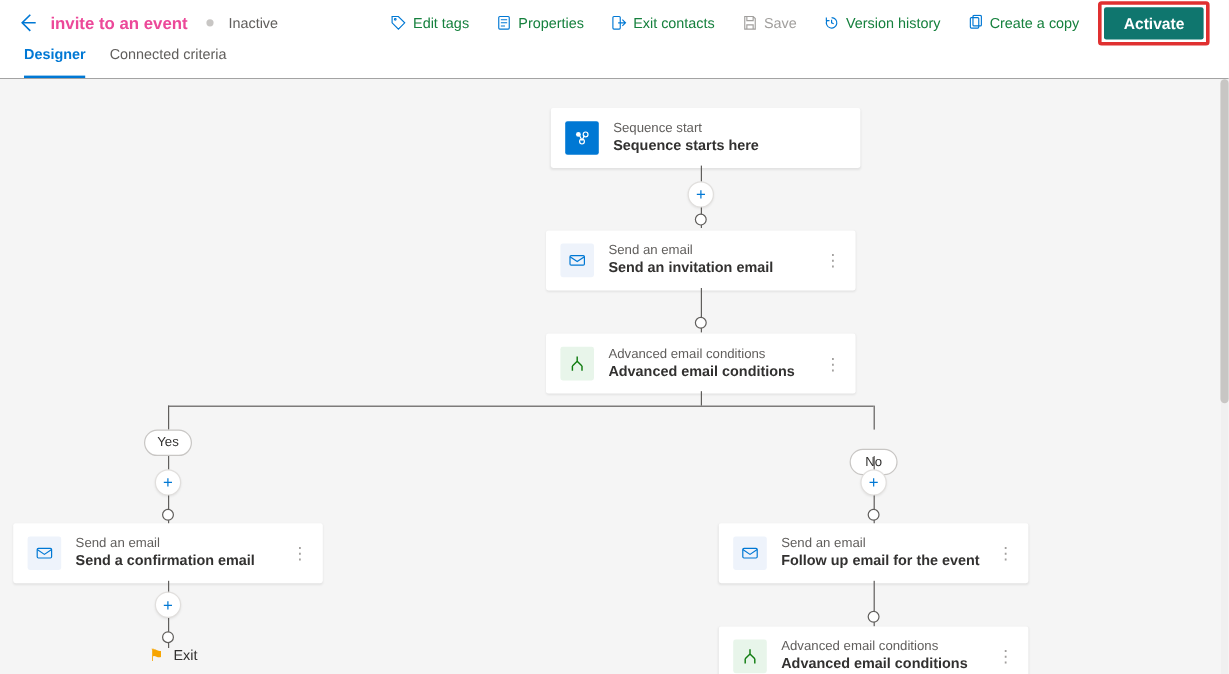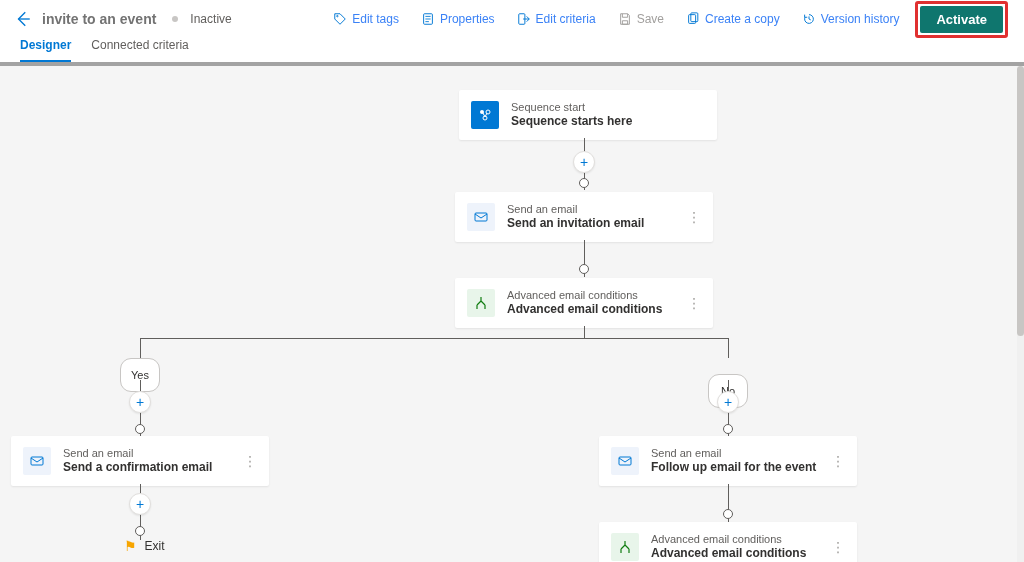--- a/index.html
+++ b/index.html
@@ -1,30 +1,30 @@
 <!DOCTYPE html>
 <html><head>
 <meta charset="utf-8">
 <style>
   * { box-sizing: border-box; margin: 0; padding: 0; }
   body { font-family: "Segoe UI", -apple-system, sans-serif; font-size: 12px; color: #323130; background: #fff; width: 1024px; height: 562px; overflow: hidden; position: relative; }
 
   .header { height: 38px; display: flex; align-items: center; padding: 0 16px 0 14px; gap: 10px; border-bottom: 0px solid #eee; }
   .back-btn { width: 18px; height: 18px; display: flex; align-items: center; justify-content: center; cursor: pointer; color: #0078d4; }
-  .title { font-size: 14px; font-weight: 600; color: #737373; }
+  .title { font-size: 14px; font-weight: 600; color: #ec4899; }
   .status-dot { width: 6px; height: 6px; border-radius: 50%; background: #c8c6c4; margin-left: 6px; }
   .status-text { font-size: 12px; color: #605e5c; margin-left: 2px; }
   .spacer { flex: 1; }
-  .cmd-btn { display: flex; align-items: center; gap: 5px; font-size: 12px; color: #3b82f6; padding: 4px 6px; cursor: pointer; border-radius: 2px; }
+  .cmd-btn { display: flex; align-items: center; gap: 5px; font-size: 12px; color: #15803d; padding: 4px 6px; cursor: pointer; border-radius: 2px; }
   .cmd-btn.disabled { color: #a19f9d; }
   .cmd-btn svg { width: 14px; height: 14px; }
   .activate-wrap { border: 3px solid #e03030; border-radius: 3px; padding: 2px; }
   .activate-btn { background: #0f766e; color: #fff; font-size: 13px; font-weight: 700; padding: 6px 16px; border-radius: 2px; cursor: pointer; }
 
-  .tabs { display: flex; gap: 20px; padding: 0 20px; height: 28px; border-bottom: 4px solid #a3a3a3; }
+  .tabs { display: flex; gap: 20px; padding: 0 20px; height: 28px; border-bottom: 1px solid #a3a3a3; }
   .tab { font-size: 12px; color: #605e5c; height: 100%; display: flex; align-items: flex-start; cursor: pointer; position: relative; }
   .tab.active { color: #0078d4; font-weight: 600; }
   .tab.active::after { content: ""; position: absolute; left: 0; right: 0; bottom: 0px; height: 2px; background: #0078d4; }
 
   .canvas { position: absolute; top: 66px; left: 0; right: 7px; bottom: 0; background: #f5f5f5; overflow: hidden; }
   .scroll-track { position: absolute; top: 66px; right: 0; width: 7px; bottom: 0; background: #f0f0f0; }
   .scroll-thumb { position: absolute; right: 0; width: 7px; background: #c8c6c4; border-radius: 4px; }
 
   .node { position: absolute; background: #fff; border-radius: 2px; box-shadow: 0 1px 2px rgba(0,0,0,0.08); display: flex; align-items: center; padding: 10px 12px; gap: 12px; }
   .node .icon-box { width: 28px; height: 28px; border-radius: 2px; display: flex; align-items: center; justify-content: center; flex-shrink: 0; }
@@ -32,21 +32,21 @@
   .icon-email { background: #eef3fb; color: #0078d4; }
   .icon-cond { background: #e8f5ea; color: #107c10; }
   .node-text { flex: 1; }
   .node-label { font-size: 11px; color: #605e5c; line-height: 1.3; }
   .node-title { font-size: 12px; font-weight: 600; color: #323130; line-height: 1.3; }
   .node .more { width: 14px; color: #a19f9d; font-size: 14px; text-align: center; cursor: pointer; }
 
   .plus-btn { position: absolute; width: 22px; height: 22px; background: #fff; border: 1px solid #e1dfdd; border-radius: 50%; display: flex; align-items: center; justify-content: center; color: #0078d4; font-size: 14px; cursor: pointer; box-shadow: 0 1px 2px rgba(0,0,0,0.08); }
   .ring { position: absolute; width: 10px; height: 10px; border: 1px solid #605e5c; border-radius: 50%; background: #fff; }
 
-  .bubble { position: absolute; width: 40px; height: 34px; background: #fff; border: 1px solid #c8c6c4; border-radius: 11px; display: flex; align-items: center; justify-content: center; font-size: 11px; color: #323130; }
+  .bubble { position: absolute; width: 40px; height: 22px; background: #fff; border: 1px solid #c8c6c4; border-radius: 11px; display: flex; align-items: center; justify-content: center; font-size: 11px; color: #323130; }
 
   .line { position: absolute; background: #605e5c; }
   .vline { width: 1px; }
   .hline { height: 1px; }
 
   .exit-row { position: absolute; display: flex; align-items: center; gap: 8px; font-size: 12px; color: #323130; }
   .flag { color: #f7a500; font-size: 14px; }
 </style>
 </head>
 <body>
@@ -76,41 +76,41 @@
         <line x1="5" y1="8" x2="11" y2="8" stroke="#0078d4"></line>
         <line x1="5" y1="11" x2="9" y2="11" stroke="#0078d4"></line>
       </svg>
     <span>Properties</span>
   </div>
   <div class="cmd-btn">
     <svg viewBox="0 0 16 16">
         <rect x="2" y="2" width="7" height="12" rx="1" fill="none" stroke="#0078d4" stroke-width="1.1"></rect>
         <path d="M7 8h7m-3-3 3 3-3 3" fill="none" stroke="#0078d4" stroke-width="1.1"></path>
       </svg>
-    <span>Edit criteria</span>
+    <span>Exit contacts</span>
   </div>
   <div class="cmd-btn disabled">
     <svg viewBox="0 0 16 16">
         <path d="M3 2h8l2 2v10H3z M5 2v4h6V2 M5 10h6v4H5z" fill="none" stroke="#a19f9d" stroke-width="1.1"></path>
       </svg>
     <span>Save</span>
+  </div>
+  <div class="cmd-btn">
+    <svg viewBox="0 0 16 16">
+        <path d="M8 3a5 5 0 1 1-4.5 2.8M3 3v3h3" fill="none" stroke="#0078d4" stroke-width="1.1"></path>
+        <path d="M8 5v3l2 1" fill="none" stroke="#0078d4" stroke-width="1.1"></path>
+      </svg>
+    <span>Version history</span>
   </div>
   <div class="cmd-btn">
     <svg viewBox="0 0 16 16">
         <rect x="3" y="3" width="8" height="10" rx="1" fill="none" stroke="#0078d4" stroke-width="1.1"></rect>
         <rect x="5.5" y="1" width="8" height="10" rx="1" fill="none" stroke="#0078d4" stroke-width="1.1"></rect>
       </svg>
     <span>Create a copy</span>
-  </div>
-  <div class="cmd-btn">
-    <svg viewBox="0 0 16 16">
-        <path d="M8 3a5 5 0 1 1-4.5 2.8M3 3v3h3" fill="none" stroke="#0078d4" stroke-width="1.1"></path>
-        <path d="M8 5v3l2 1" fill="none" stroke="#0078d4" stroke-width="1.1"></path>
-      </svg>
-    <span>Version history</span>
   </div>
   <div class="activate-wrap">
     <div class="activate-btn">
       <span>Activate</span>
     </div>
   </div>
 </div>
 
 <div class="tabs">
   <div class="tab active">

